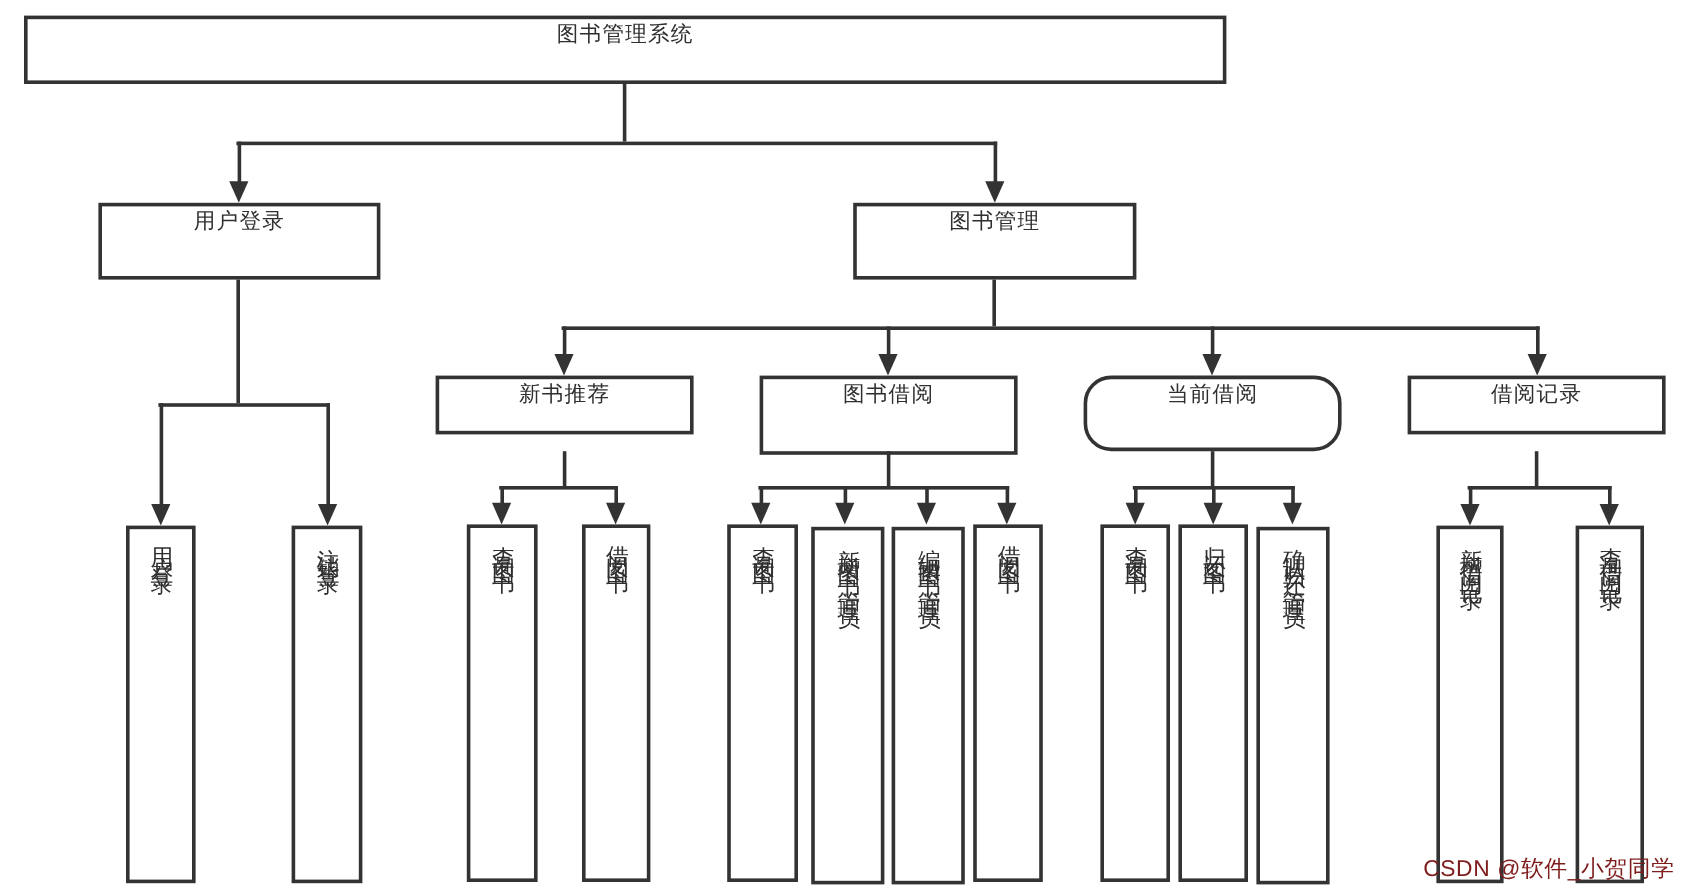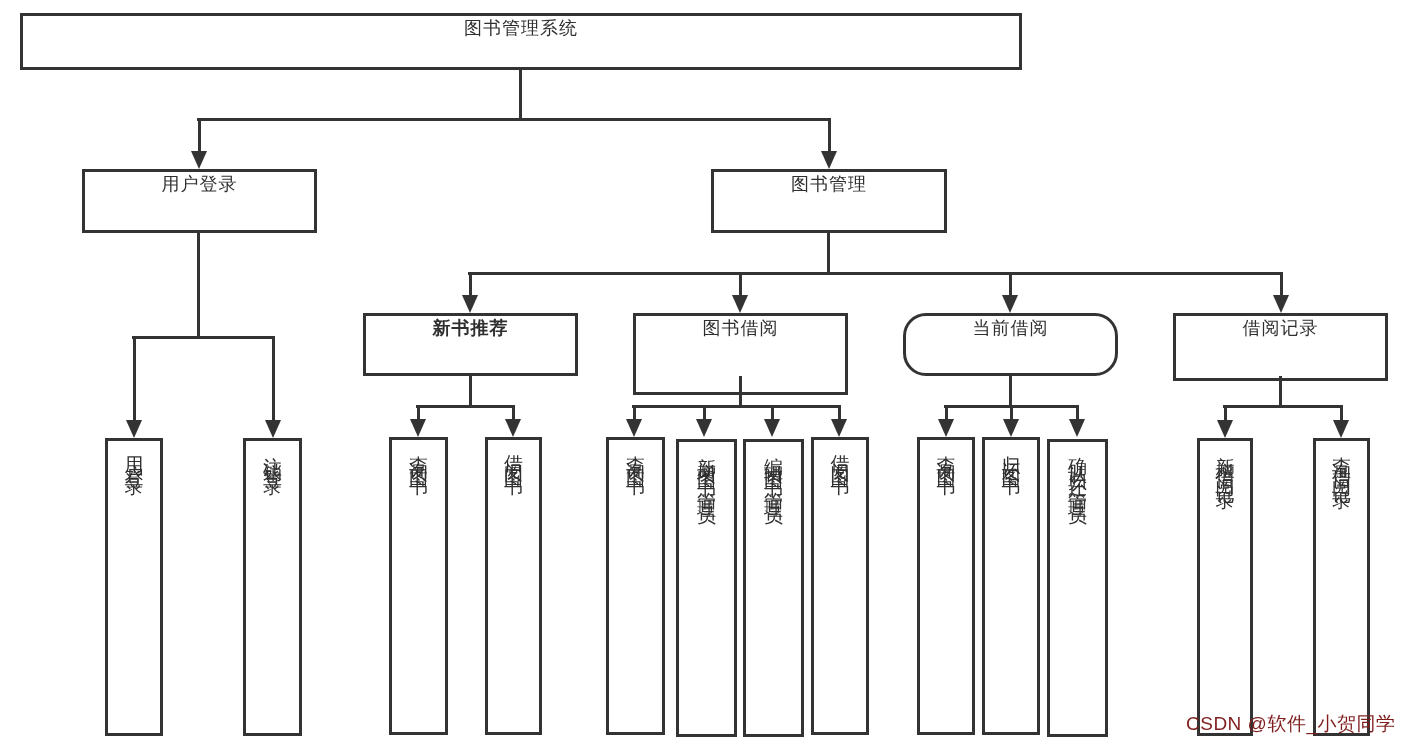--- a/index.html
+++ b/index.html
@@ -61,30 +61,30 @@
   <div class="arrow" style="left:126px;top:336px;height:102px;"></div>
   <div class="arrow" style="left:265px;top:336px;height:102px;"></div>
 
   <div class="vline" style="left:827px;top:233px;width:3px;height:39px;"></div>
   <div class="hline" style="left:468px;top:272px;width:815px;height:3px;"></div>
   <div class="arrow" style="left:462px;top:272px;height:41px;"></div>
   <div class="arrow" style="left:732px;top:272px;height:41px;"></div>
   <div class="arrow" style="left:1002px;top:272px;height:41px;"></div>
   <div class="arrow" style="left:1273px;top:272px;height:41px;"></div>
 
-  <div class="box" style="left:363px;top:313px;width:215px;height:63px;font-weight:bold;">
+  <div class="box" style="left:363px;top:313px;width:215px;height:49px;">
     <span>新书推荐</span>
   </div>
-  <div class="box" style="left:633px;top:313px;width:215px;height:82px;">
+  <div class="box" style="left:633px;top:313px;width:215px;height:66px;">
     <span>图书借阅</span>
   </div>
   <div class="box" style="left:903px;top:313px;width:215px;height:63px;border-radius:23px;">
     <span>当前借阅</span>
   </div>
-  <div class="box" style="left:1173px;top:313px;width:215px;height:68px;">
+  <div class="box" style="left:1173px;top:313px;width:215px;height:49px;">
     <span>借阅记录</span>
   </div>
 
   <div class="vline" style="left:469px;top:376px;width:3px;height:30px;"></div>
   <div class="hline" style="left:416px;top:405px;width:99px;height:3px;"></div>
   <div class="arrow" style="left:410px;top:405px;height:32px;"></div>
   <div class="arrow" style="left:505px;top:405px;height:32px;"></div>
 
   <div class="vline" style="left:739px;top:376px;width:3px;height:30px;"></div>
   <div class="hline" style="left:632px;top:405px;width:209px;height:3px;"></div>

